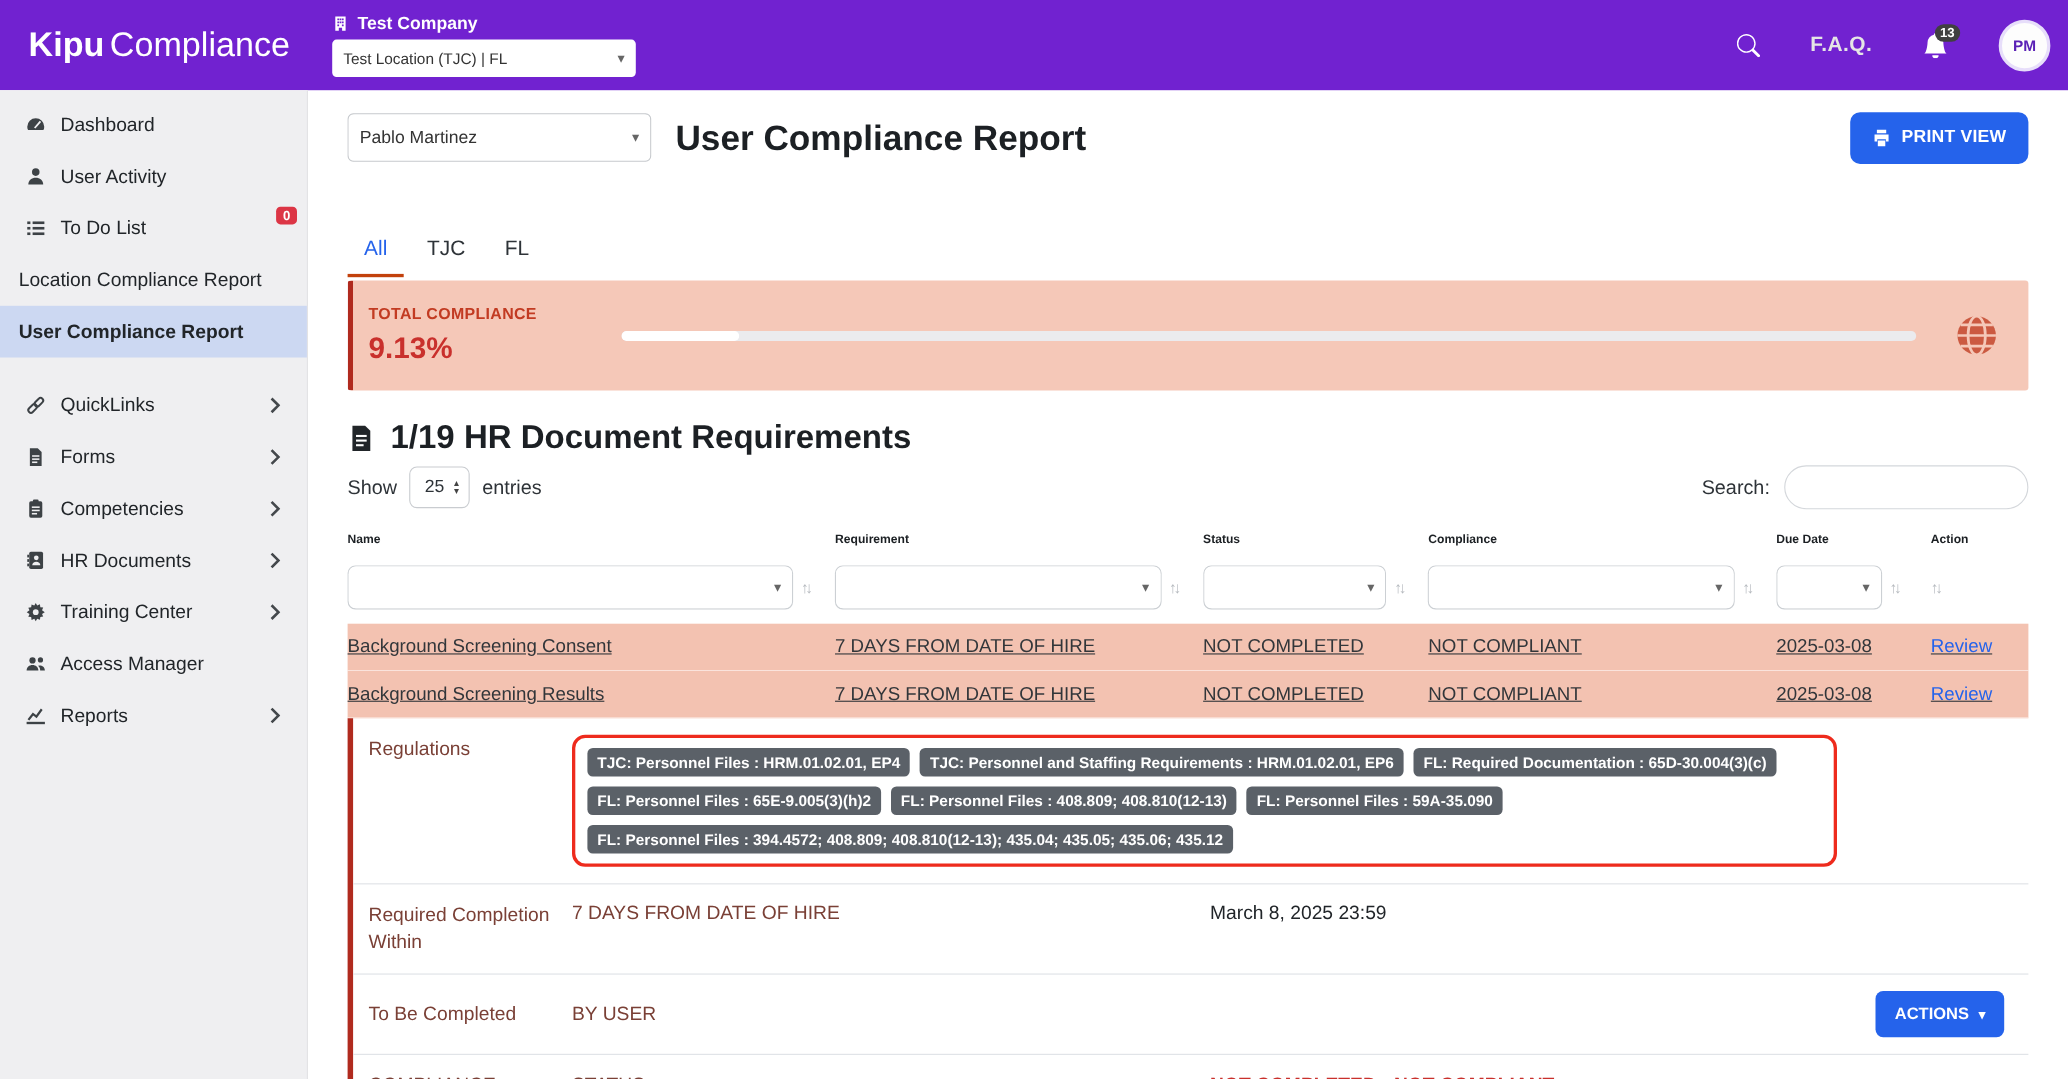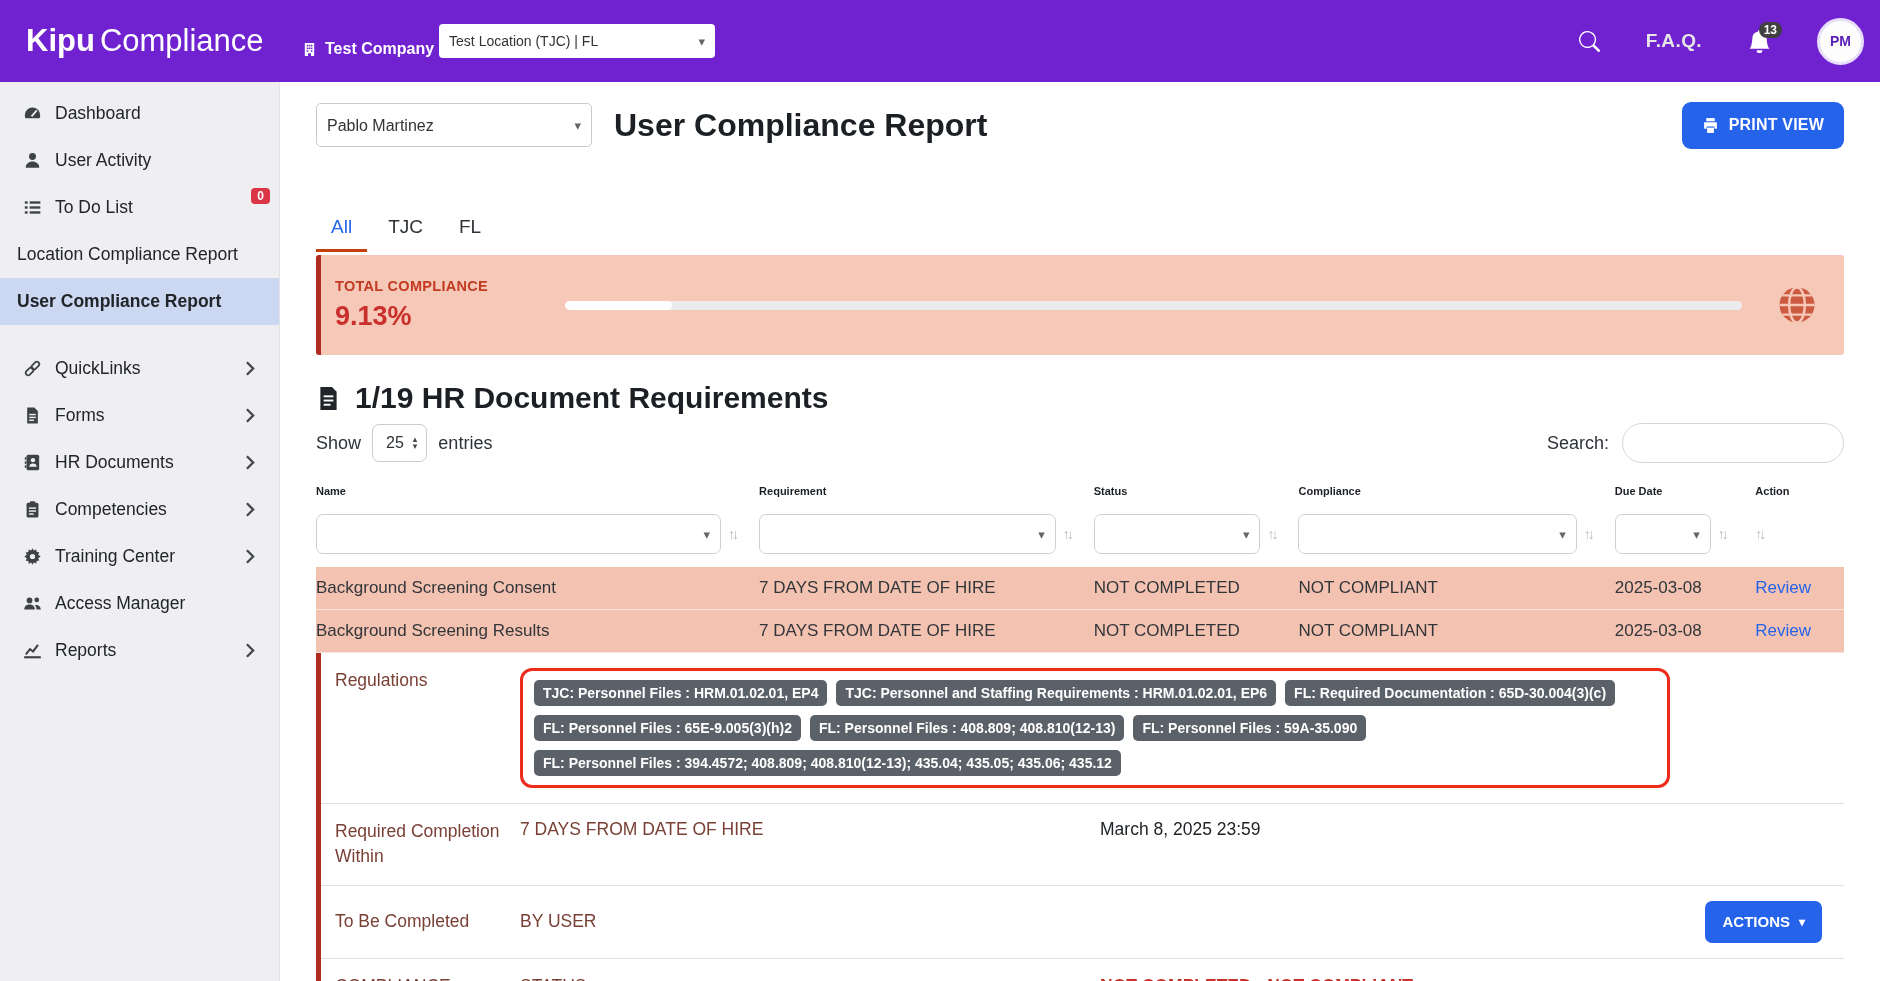--- a/index.html
+++ b/index.html
@@ -5,21 +5,21 @@
 <style>
   * { margin:0; padding:0; box-sizing:border-box; }
   html,body { width:1880px; height:981px; }
   body { font-family:"Liberation Sans",sans-serif; background:#fff; color:#212529; overflow:hidden; }
 
   
   .topbar { height:82px; background:#7122d0; display:flex; align-items:center; }
   .brand { width:280px; padding-left:26px; font-size:31px; color:#fff; white-space:nowrap; cursor:pointer; }
   .brand-bold { font-weight:700; }
   .brand-light { font-weight:300; margin-left:5px; }
-  .company { display:flex; flex-direction:row; gap:5px; margin-left:22px;align-items:flex-end; }
+  .company { display:flex; flex-direction:column; gap:5px; margin-left:22px; }
   .company-row { display:flex; align-items:center; gap:8px; color:#fff; font-size:16px; font-weight:600; }
   .sel-wrap { position:relative; }
   .sel-wrap::after { content:"▾"; position:absolute; right:10px; top:50%; transform:translateY(-50%); color:#666; font-size:13px; pointer-events:none; }
   .sel-wrap select { appearance:none; -webkit-appearance:none; width:100%; height:100%; border:none; background:#fff; border-radius:4px; padding:0 28px 0 10px; font-family:inherit; color:#333; cursor:pointer; }
   .loc-sel { width:276px; height:34px; }
   .loc-sel select { font-size:14px; }
   .topbar-right { margin-left:auto; display:flex; align-items:center; gap:46px; padding-right:16px; }
   .icon-btn { cursor:pointer; display:flex; align-items:center; }
   .faq { color:#e5e5e5; font-weight:700; font-size:19px; letter-spacing:.4px; cursor:pointer; }
   .bell-wrap { position:relative; cursor:pointer; }
@@ -72,21 +72,21 @@
   .tbl { margin-top:16px; }
   .tgrid { display:grid; grid-template-columns:29% 21.9% 13.4% 20.7% 9.2% 5.8%; }
   .thead { font-weight:700; font-size:11px; height:24px; align-items:center; color:#1c2024; }
   .tfilter { margin-top:10px; margin-bottom:12px; height:42px; align-items:center; }
   .filter-cell { display:flex; align-items:center; gap:7px; padding-right:20px; }
   .filter-wrap { position:relative; flex:1; height:40px; border:1px solid #ccd0d4; border-radius:7px; background:#fff; }
   .filter-wrap select { font-size:15px; border-radius:7px; }
   .cell-due .filter-wrap { flex:0 0 96px; }
   .sort-icon { color:#b6babf; font-size:14px; letter-spacing:-3px; white-space:nowrap; cursor:pointer; padding-right:3px; }
   .trow { background:#f3c2b1; min-height:43px; align-items:center; font-size:17px; color:#32363a; border-bottom:1px solid rgba(255,255,255,.55); }
-  .trow .cell { padding-right:12px; }
+  .trow .cell { padding-right:12px;text-decoration:underline; }
   .review-link { color:#2563eb; cursor:pointer; }
 
   
   .detail { border-left:5px solid #b02a1e; border-bottom:2px solid #4b4f54; }
   .d-row { display:flex; align-items:flex-start; border-bottom:1px solid #dee2e6; padding:15px 0 15px 14px; font-size:17.5px; color:#7a4036; }
   .d-row:last-child { border-bottom:none; }
   .d-row.center { align-items:center; }
   .d-label { width:185px; flex-shrink:0; line-height:1.45; }
   .d-value { width:580px; flex-shrink:0; }
   .d-extra { flex:1; color:#212529; }
@@ -215,48 +215,48 @@
       <span class="s-label">Forms</span>
       <span class="s-chevron">
         <svg width="10" height="15" viewBox="0 0 8 12">
             <path d="M1.5 1l5 5-5 5" stroke="#44484c" stroke-width="1.9" fill="none"></path>
           </svg>
       </span>
     </div>
     <div class="side-item">
       <span class="s-icon">
         <svg viewBox="0 0 16 16" width="19" height="19" fill="#3d4246">
+            <rect x="3" y="2.3" width="10" height="12.5" rx="1.3"></rect>
+            <rect x="5.8" y="1" width="4.4" height="2.7" rx="0.9"></rect>
+            <g fill="#efeff1">
+              <rect x="5" y="6.2" width="6" height="1.2"></rect>
+              <rect x="5" y="8.7" width="6" height="1.2"></rect>
+              <rect x="5" y="11.2" width="4" height="1.2"></rect>
+            </g>
+          </svg>
+      </span>
+      <span class="s-label">Competencies</span>
+      <span class="s-chevron">
+        <svg width="10" height="15" viewBox="0 0 8 12">
+            <path d="M1.5 1l5 5-5 5" stroke="#44484c" stroke-width="1.9" fill="none"></path>
+          </svg>
+      </span>
+    </div>
+    <div class="side-item">
+      <span class="s-icon">
+        <svg viewBox="0 0 16 16" width="19" height="19" fill="#3d4246">
             <rect x="3" y="1.4" width="10.6" height="13.2" rx="1.3"></rect>
             <rect x="1.5" y="3.6" width="1.4" height="2.1"></rect>
             <rect x="1.5" y="7" width="1.4" height="2.1"></rect>
             <rect x="1.5" y="10.4" width="1.4" height="2.1"></rect>
             <circle cx="8.4" cy="6" r="1.8" fill="#efeff1"></circle>
             <path d="M5.3 11.6c0-1.7 1.4-2.7 3.1-2.7s3.1 1 3.1 2.7z" fill="#efeff1"></path>
           </svg>
       </span>
       <span class="s-label">HR Documents</span>
-      <span class="s-chevron">
-        <svg width="10" height="15" viewBox="0 0 8 12">
-            <path d="M1.5 1l5 5-5 5" stroke="#44484c" stroke-width="1.9" fill="none"></path>
-          </svg>
-      </span>
-    </div>
-    <div class="side-item">
-      <span class="s-icon">
-        <svg viewBox="0 0 16 16" width="19" height="19" fill="#3d4246">
-            <rect x="3" y="2.3" width="10" height="12.5" rx="1.3"></rect>
-            <rect x="5.8" y="1" width="4.4" height="2.7" rx="0.9"></rect>
-            <g fill="#efeff1">
-              <rect x="5" y="6.2" width="6" height="1.2"></rect>
-              <rect x="5" y="8.7" width="6" height="1.2"></rect>
-              <rect x="5" y="11.2" width="4" height="1.2"></rect>
-            </g>
-          </svg>
-      </span>
-      <span class="s-label">Competencies</span>
       <span class="s-chevron">
         <svg width="10" height="15" viewBox="0 0 8 12">
             <path d="M1.5 1l5 5-5 5" stroke="#44484c" stroke-width="1.9" fill="none"></path>
           </svg>
       </span>
     </div>
     <div class="side-item">
       <span class="s-icon">
         <svg viewBox="0 0 16 16" width="19" height="19" fill="#3d4246">
             <path d="M8 1l1.1 1.9 2.1-.9.3 2.2 2.2.3-.9 2L14.9 8l-2.1 1.4.9 2-2.2.3-.3 2.2-2.1-.9L8 15l-1.1-1.9-2.1.9-.3-2.2-2.2-.3.9-2L1.1 8l2.1-1.4-.9-2 2.2-.3.3-2.2 2.1.9z"></path>

